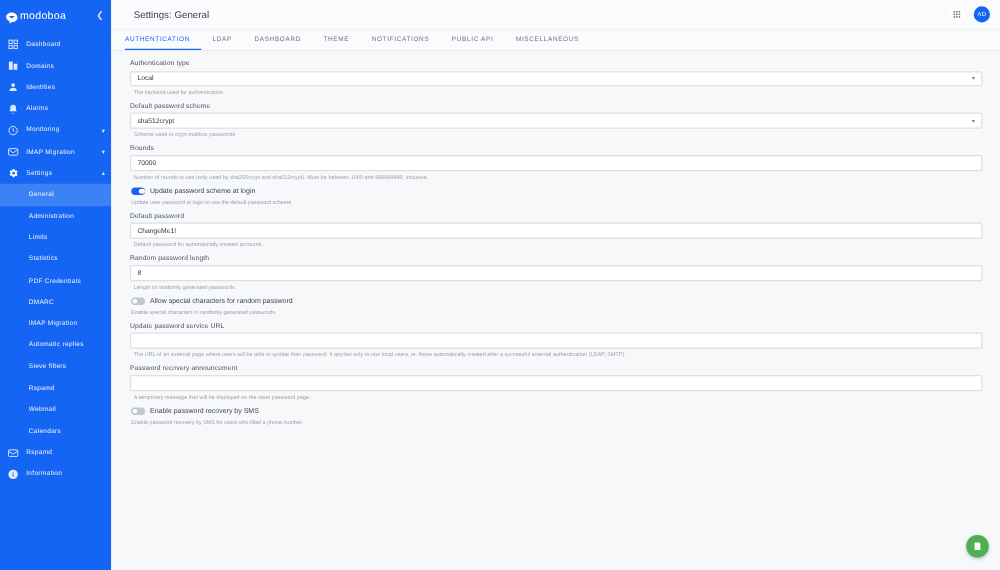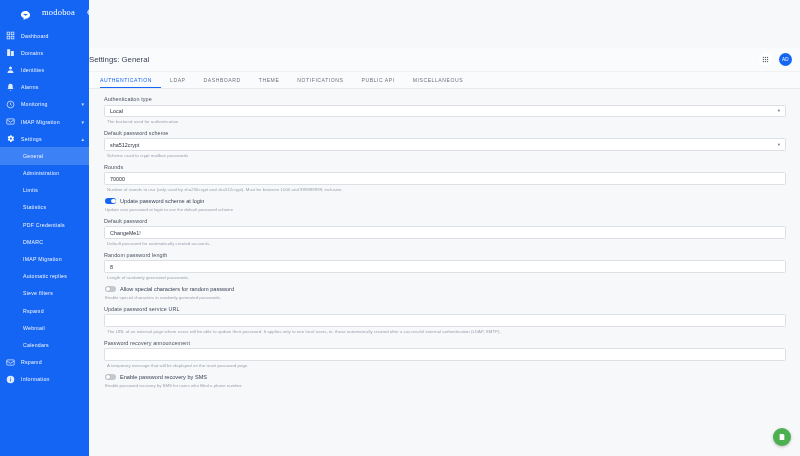--- a/index.html
+++ b/index.html
@@ -15,21 +15,21 @@
   .sidebar {
     width: 89px; height: 456px;
     background: #1565f5;
     color: #fff;
     flex: 0 0 89px;
     overflow: hidden;
     position: relative;
   }
   .brand {
     height: 24px; display: flex; align-items: center;
-    padding: 0 5px 0 20px; gap: 11px; font-family: Liberation Serif, serif;
+    padding: 0 5px 0 4px; gap: 1px;
   }
   .brand-logo { width: 11px; height: 11px; flex: 0 0 11px; }
   .brand-name {
     font-size: 8.5px; letter-spacing: .2px; font-weight: 400;
     color: #ffffff; flex: 1; white-space: nowrap;
   }
   .collapse-btn {
     font-size: 7px; color: #cfe0ff; cursor: pointer;
     width: 8px; text-align: center;
   }
@@ -54,21 +54,21 @@
     padding-left: 23px; cursor: pointer;
   }
   .sub-item .nav-label { font-size: 5.2px; }
   .sub-item.active { background: #3d81f7; }
 
   
   .main { flex: 1; height: 456px; display: flex; flex-direction: column;
           background: #f7f8fa; position: relative; overflow: hidden; }
   .topbar {
     height: 24px; background: #fafbfc; display: flex; align-items: center;
-    padding: 0 8px 0 0; border-bottom: 1px solid #f0f1f3; margin-top: 48px;
+    padding: 0 8px 0 18px; border-bottom: 1px solid #f0f1f3;
   }
   .page-title { font-size: 7.8px; color: #3c4257; flex: 1; }
   .top-actions { display: flex; align-items: center; gap: 7px; }
   .grid-btn {
     width: 13px; height: 13px; border-radius: 50%; background: #fff;
     display: flex; align-items: center; justify-content: center; cursor: pointer;
   }
   .grid-btn svg { width: 7px; height: 7px; display:block; }
   .avatar {
     width: 13px; height: 13px; border-radius: 50%; background: #1565f5;

